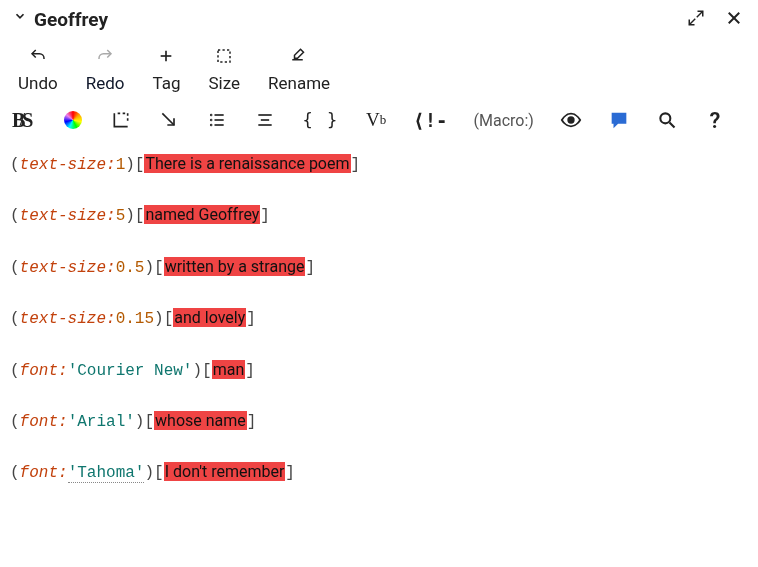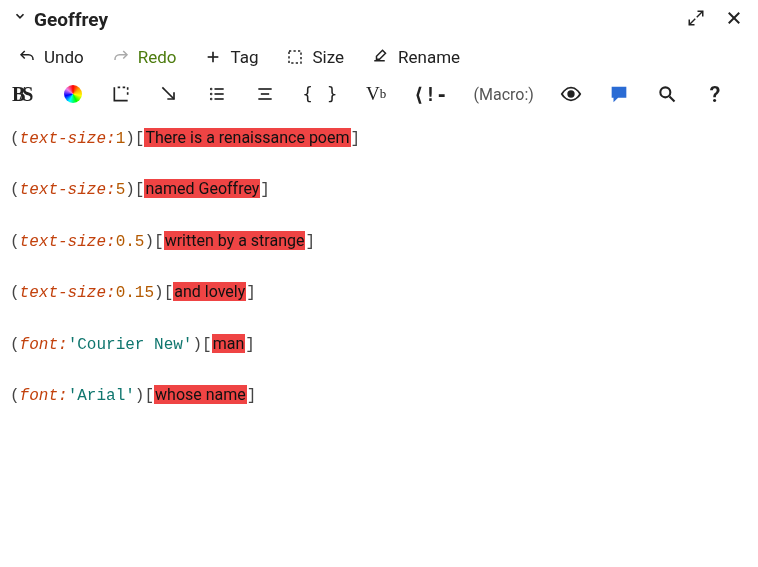--- a/index.html
+++ b/index.html
@@ -32,22 +32,22 @@
   .header-icons { display: flex; gap: 18px; }
   .hicon { width: 20px; height: 20px; cursor: pointer; display:inline-flex; align-items:center; justify-content:center; }
   .toolbar-a {
     display: flex;
     align-items: center;
     gap: 28px;
     padding: 12px 18px 10px 18px;
     font-size: 17px;
     color: #222;
   }
-  .tb-item { display: inline-flex; align-items: center; gap: 8px; cursor: pointer; }
-  .tb-item.disabled { color: #4d7c0f; cursor: default; }
+  .tb-item { display: inline-flex; align-items: center; gap: 8px; cursor: pointer; flex-direction: column; }
+  .tb-item.disabled { color: #0f172a; cursor: default; }
   .tb-icon { width: 18px; height: 18px; display:inline-flex; align-items:center; justify-content:center; }
   .toolbar-b {
     display: flex;
     align-items: center;
     gap: 26px;
     padding: 6px 18px 14px 12px;
     font-size: 17px;
     color: #222;
   }
   .tb2-icon { cursor: pointer; display:inline-flex; align-items:center; justify-content:center; min-width: 22px; height: 22px; }
@@ -218,13 +218,14 @@
   <span class="tb2-icon" style="font-size:22px; font-weight:600;">?</span>
 </div>
 
 <div class="editor" id="editor">
     <div class="line"><span class="paren">(</span><span class="macro-name">text-size:</span><span class="macro-arg">1</span><span class="paren">)</span><span class="paren">[</span><span class="hook-text">There is a renaissance poem</span><span class="paren">]</span></div>
     <div class="line"><span class="paren">(</span><span class="macro-name">text-size:</span><span class="macro-arg">5</span><span class="paren">)</span><span class="paren">[</span><span class="hook-text">named Geoffrey</span><span class="paren">]</span></div>
     <div class="line"><span class="paren">(</span><span class="macro-name">text-size:</span><span class="macro-arg">0.5</span><span class="paren">)</span><span class="paren">[</span><span class="hook-text">written by a strange</span><span class="paren">]</span></div>
     <div class="line"><span class="paren">(</span><span class="macro-name">text-size:</span><span class="macro-arg">0.15</span><span class="paren">)</span><span class="paren">[</span><span class="hook-text">and lovely</span><span class="paren">]</span></div>
     <div class="line"><span class="paren">(</span><span class="macro-name">font:</span><span class="macro-arg str">'Courier New'</span><span class="paren">)</span><span class="paren">[</span><span class="hook-text">man</span><span class="paren">]</span></div>
     <div class="line"><span class="paren">(</span><span class="macro-name">font:</span><span class="macro-arg str">'Arial'</span><span class="paren">)</span><span class="paren">[</span><span class="hook-text">whose name</span><span class="paren">]</span></div>
+    <div class="line"><span class="paren">(</span><span class="macro-name">font:</span><span class="macro-arg str underline">'Tahoma'</span><span class="paren">)</span><span class="paren">[</span><span class="hook-text">I don't remember</span><span class="paren">]</span></div>
   </div>
 
 </body></html>

